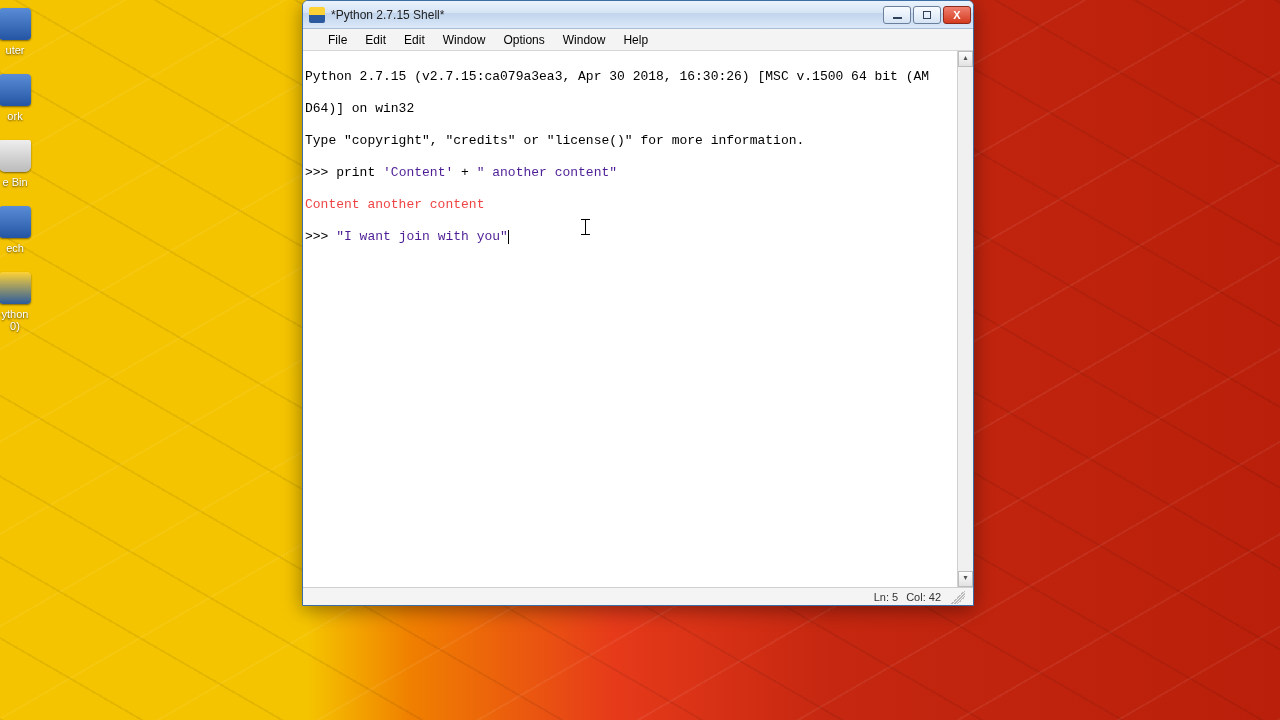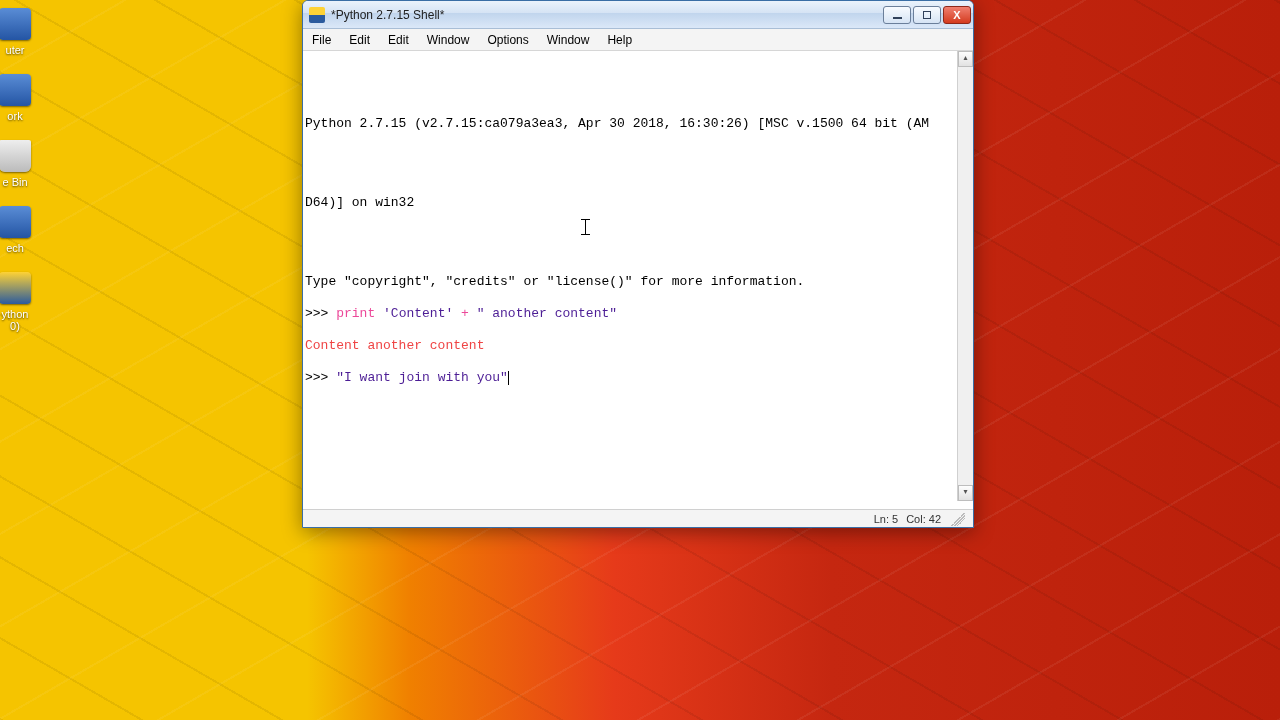--- a/index.html
+++ b/index.html
@@ -29,21 +29,21 @@
 .dicon { width: 60px; text-align: center; margin: 8px 0 18px; color: #fff; font-size: 11px; text-shadow: 0 1px 2px rgba(0,0,0,0.7); }
 .dicon .glyph { width: 32px; height: 32px; margin: 0 auto 4px; background: linear-gradient(#5a8dd6,#2455a4); border-radius: 4px; box-shadow: 0 1px 2px rgba(0,0,0,0.5); }
 .dicon .glyph.bin { background: linear-gradient(#eee,#bbb); border-radius: 2px 2px 6px 6px; }
 .dicon .glyph.py { background: linear-gradient(#fed235,#2b5b9e); }
 
 .window {
   position: absolute;
   left: 302px;
   top: 0px;
   width: 672px;
-  height: 528px;
+  height: 606px;
   background: #fff;
   border: 1px solid #3a6ea5;
   border-radius: 6px 6px 0 0;
   box-shadow: 0 4px 20px rgba(0,0,0,0.4);
   display: flex;
   flex-direction: column;
 }
 .titlebar {
   height: 28px;
   background: linear-gradient(#ebf3fc, #d5e3f4 45%, #c1d5ed 46%, #dbe8f8);
@@ -61,21 +61,21 @@
 .winbtn.close { background: linear-gradient(#f08070,#d43b1f); color: #fff; border-color: #8e281a; }
 .winbtn .sq { width: 8px; height: 8px; border: 1px solid #30415a; }
 .winbtn .mn { width: 9px; height: 2px; background: #30415a; margin-top: 6px; }
 
 .menubar {
   height: 22px;
   background: #f4f4f4;
   border-bottom: 1px solid #d6d6d6;
   display: flex;
   align-items: center;
-  padding: 0 0;
+  padding: 0 16px;
   font-size: 12px;
 }
 .menu-item { padding: 2px 9px; cursor: default; }
 
 .content-wrap { flex: 1; display: flex; min-height: 0; }
 .editor {
   flex: 1;
   background: #fff;
   font-family: "Courier New", monospace;
   font-size: 13px;
@@ -90,23 +90,23 @@
   background: #f0f0f0;
   border-left: 1px solid #d0d0d0;
   display: flex;
   flex-direction: column;
 }
 .sb-btn { height: 16px; background: linear-gradient(#fdfdfd,#e2e2e2); border: 1px solid #bdbdbd; text-align: center; font-size: 8px; color: #555; line-height: 12px; }
 .sb-track { flex: 1; }
 
 .line { display: block; }
 .prompt { color: #000; }
-.kw { color: #ec4899; }
+.kw { color: #000000; }
 .str { color: #4c1d95; }
-.plain { color: #000; margin-top: 47px; }
+.plain { color: #000; }
 .output { color: #ef4444; }
 
 .caret {
   display: inline-block;
   width: 1px;
   height: 14px;
   background: #000;
   vertical-align: text-bottom;
   margin-left: 0;
 }
@@ -131,21 +131,20 @@
   height: 18px;
   background: #f4f4f4;
   border-top: 1px solid #d0d0d0;
   display: flex;
   justify-content: flex-end;
   align-items: center;
   padding: 3px 8px;
   font-size: 11px;
   color: #333;
   gap: 8px;
-  margin-top: 8px;
 }
 .grip {
   width: 14px; height: 14px;
   margin-left: 2px;
   background:
     linear-gradient(135deg, transparent 50%, #bbb 50%, #bbb 55%, transparent 55%),
     linear-gradient(135deg, transparent 60%, #bbb 60%, #bbb 65%, transparent 65%),
     linear-gradient(135deg, transparent 70%, #bbb 70%, #bbb 75%, transparent 75%);
 }
 </style>

